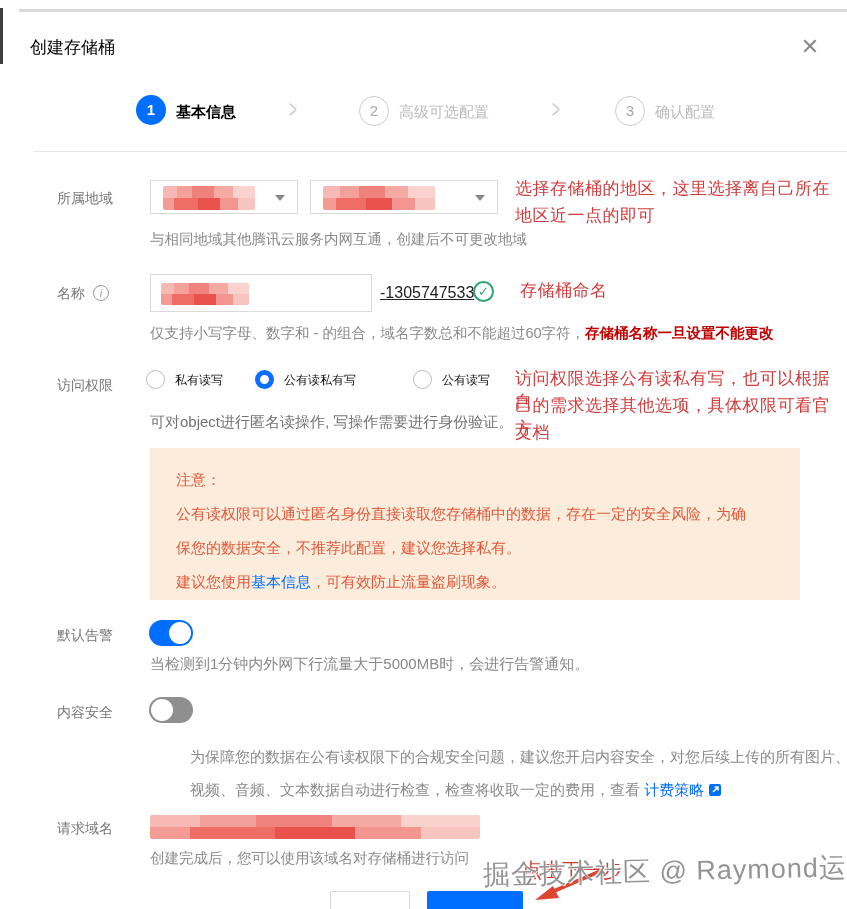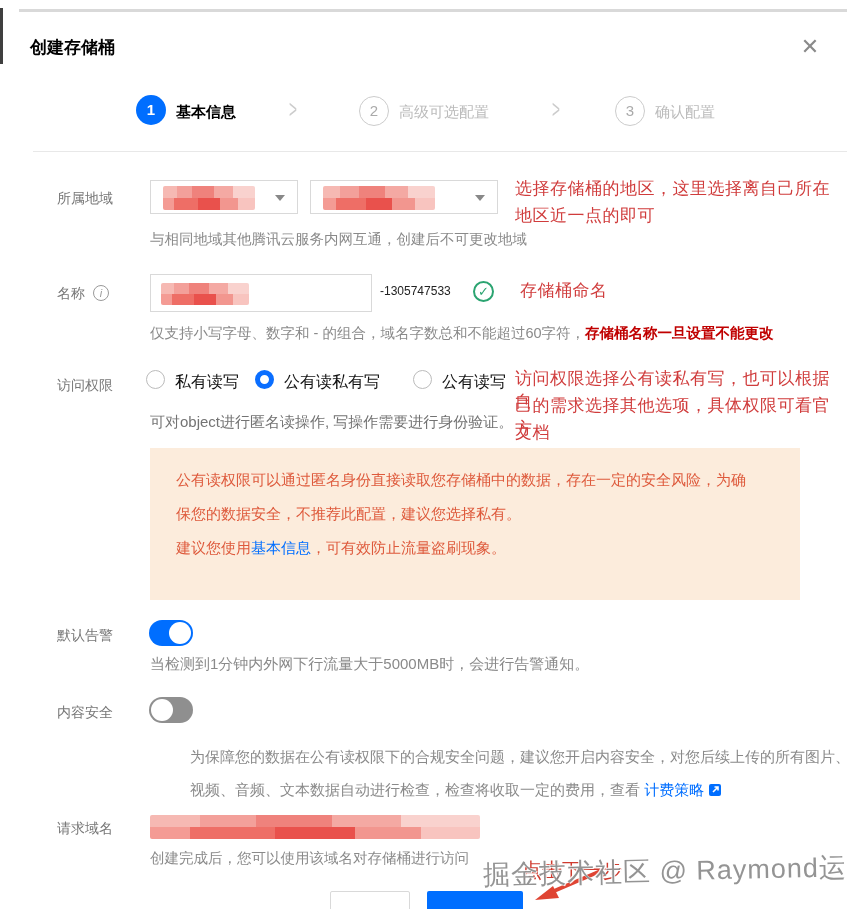--- a/index.html
+++ b/index.html
@@ -7,21 +7,21 @@
   body { font-family:"Liberation Sans","DejaVu Sans",sans-serif; }
   #screen { position:relative; width:847px; height:909px; background:#fff; overflow:hidden; }
 
   .abs { position:absolute; }
 
   
   .top-line { left:19px; top:9px; width:828px; height:3px; background:#d9d9d9; }
   .left-edge { left:0; top:8px; width:3px; height:56px; background:#3f3f3f; }
 
   
-  .dlg-title { left:30px; top:36px; font-size:17px; font-weight:bold; color:#000; }
+  .dlg-title { left:30px; top:36px; font-size:17px; font-weight:normal; color:#000; }
   .close-btn { left:795px; top:32px; font-size:22px; color:#8a8a8a; cursor:pointer; width:30px; height:30px; text-align:center; line-height:30px; }
 
   
   .step-circle { width:30px; height:30px; border-radius:50%; text-align:center; line-height:28px; font-size:15px; }
   .step-active { background:#006eff; color:#fff; font-weight:bold; line-height:30px; }
   .step-idle { background:#fff; border:1px solid #ccc; color:#aaa; }
   .step-label-active { font-size:15px; font-weight:bold; color:#000; }
   .step-label-idle { font-size:15px; color:#bbb; }
   .step-arrow { font-size:17px; color:#ccc; transform:scale(0.8,1.5); }
 
@@ -31,28 +31,28 @@
   .f-label { font-size:14px; color:#777; }
   .helper { font-size:14.5px; color:#8a8a8a; }
   .select-box { height:34px; background:#fff; border:1px solid #d9d9d9; }
   .caret { position:absolute; right:12px; top:14px; width:0; height:0; border-left:5px solid transparent; border-right:5px solid transparent; border-top:6px solid #888; }
   .redact { border-radius:2px;
     background:
       linear-gradient(90deg,#f6b9b3 0 15%,#f3a09a 15% 32%,#ef827c 32% 55%,#f4a9a3 55% 76%,#f9d2ce 76% 100%) top/100% 50% no-repeat,
       linear-gradient(90deg,#f49b94 0 12%,#ee6e66 12% 38%,#e9514c 38% 62%,#f2968f 62% 82%,#f8c4bf 82% 100%) bottom/100% 50% no-repeat; }
   .ann { font-size:17px; color:#d03c3c; letter-spacing:.5px; }
   .text-input { background:#fff; border:1px solid #d9d9d9; }
-  .suffix { font-size:12px; color:#222; }
+  .suffix { font-size:16px; color:#222;text-decoration:underline; }
   .check-circle { width:21px; height:21px; border:2px solid #2ba471; border-radius:50%; color:#2ba471; font-size:13px; font-weight:bold; text-align:center; line-height:17px; }
   .info-icon { display:inline-block; width:16px; height:16px; border:1px solid #9a9a9a; border-radius:50%; color:#9a9a9a; font-size:11px; text-align:center; line-height:14px; font-style:italic; vertical-align:1px; margin-left:8px; }
   .strong-red { color:#c00000; font-weight:bold; }
 
   .radio { width:19px; height:19px; border-radius:50%; background:#fff; border:1px solid #bbb; }
   .radio-on { border:5.5px solid #0a6eff; }
-  .radio-label { font-size:16px; color:#111; }
+  .radio-label { font-size:12px; color:#111; }
   .red-hint { font-size:15px; color:#737373; }
 
   .notice-box { left:150px; top:448px; width:650px; height:152px; background:#fcecdc; padding:15px 26px; }
   .notice-line { font-size:15px; color:#de5a3c; line-height:34px; }
   .link { color:#006eff; text-decoration:none; cursor:pointer; }
 
   .toggle { width:44px; height:26px; border-radius:13px; position:absolute; }
   .toggle .knob { position:absolute; top:2px; width:22px; height:22px; border-radius:50%; background:#fff; }
   .toggle-on { background:#006eff; } .toggle-on .knob { right:2px; }
   .toggle-off { background:#8f8f8f; } .toggle-off .knob { left:2px; }
@@ -123,20 +123,21 @@
   <div class="abs radio radio-on" style="left:255px;top:370px;"></div>
   <div class="abs radio-label" style="left:284px;top:372px;">公有读私有写</div>
   <div class="abs radio" style="left:413px;top:370px;"></div>
   <div class="abs radio-label" style="left:442px;top:372px;text-align:right;">公有读写</div>
   <div class="abs ann" style="left:515px;top:367px;">访问权限选择公有读私有写，也可以根据自</div>
   <div class="abs ann" style="left:515px;top:394px;">己的需求选择其他选项，具体权限可看官方</div>
   <div class="abs ann" style="left:515px;top:421px;">文档</div>
   <div class="abs red-hint" style="left:150px;top:413px;">可对object进行匿名读操作, 写操作需要进行身份验证。</div>
 
   <div class="abs notice-box">
+    <div class="notice-line">注意：</div>
     <div class="notice-line">公有读权限可以通过匿名身份直接读取您存储桶中的数据，存在一定的安全风险，为确</div>
     <div class="notice-line">保您的数据安全，不推荐此配置，建议您选择私有。</div>
     <div class="notice-line">
       <span>建议您使用</span><span class="link">基本信息</span><span>，可有效防止流量盗刷现象。</span>
     </div>
   </div>
 
   <div class="abs f-label" style="left:57px;top:627px;">默认告警</div>
   <div class="toggle toggle-on" style="left:149px;top:620px;">
       <div class="knob"></div>

